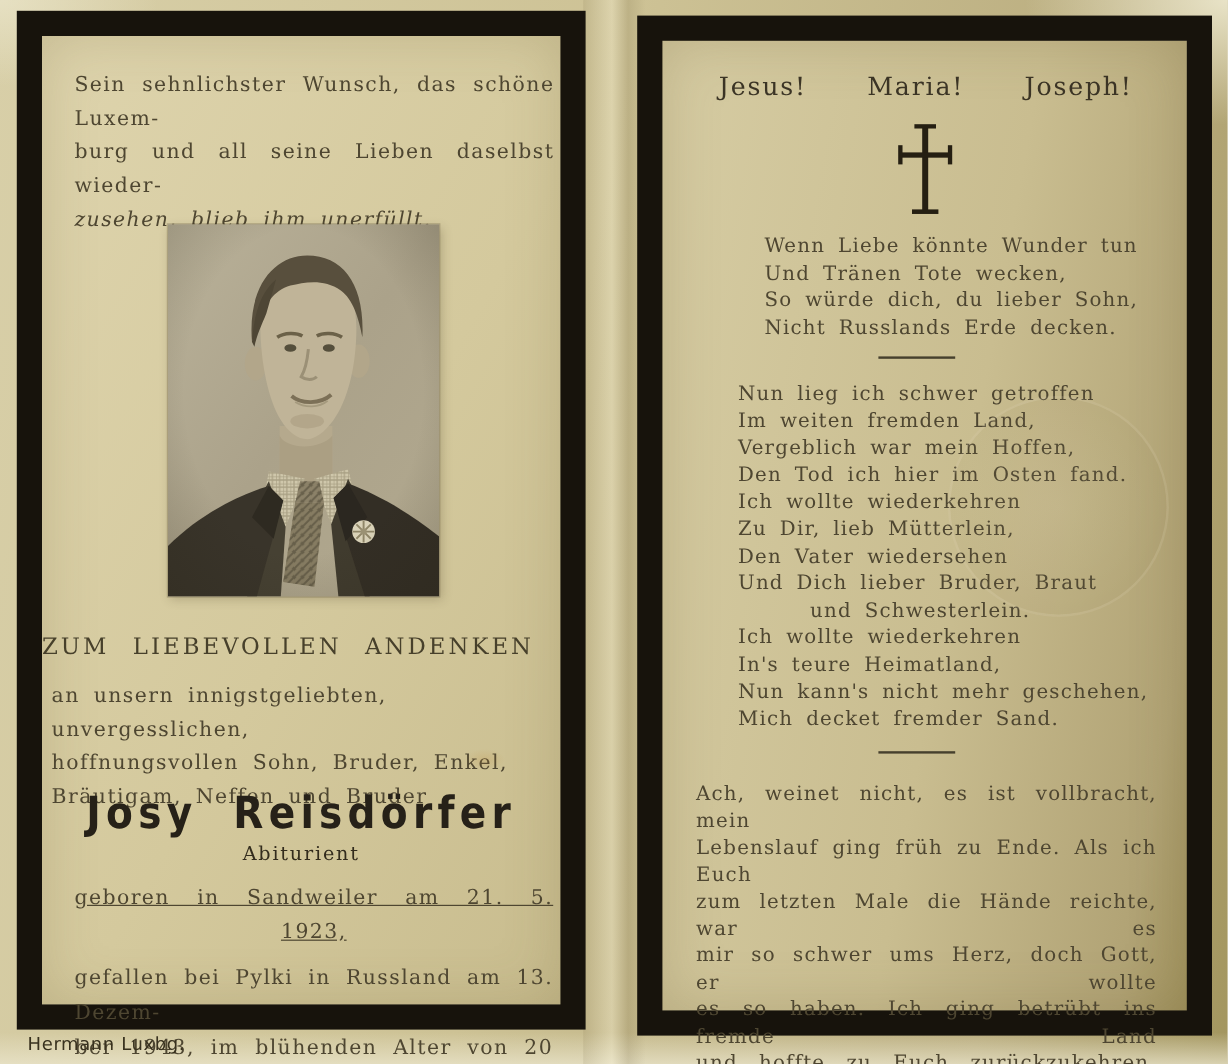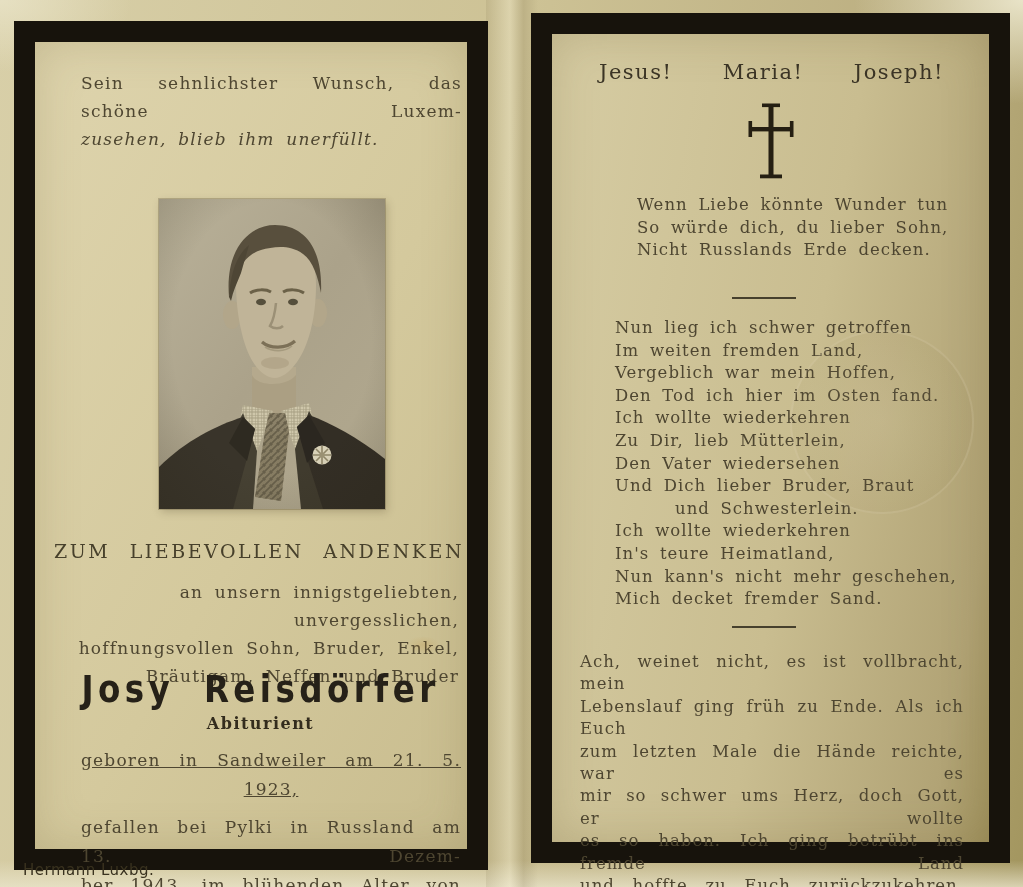--- a/index.html
+++ b/index.html
@@ -13,24 +13,23 @@
       linear-gradient(100deg,#d8cfa8 0%,#cdc295 45%,#b9ac7e 82%,#a3965f 100%);
   }
   .crease{
     position:absolute;left:486px;top:0;width:52px;height:887px;pointer-events:none;
     background:linear-gradient(90deg, rgba(90,75,40,.10), rgba(255,250,225,.30) 46%, rgba(90,75,40,.14) 72%, rgba(90,75,40,0));
   }
   .page{
     position:absolute;box-sizing:border-box;border:21px solid #17130c;
   }
   .page-left{
-    left:14px;top:21px;width:474px;height:849px;
+    left:14px;top:9px;width:474px;height:849px;
     background:linear-gradient(120deg,#ded4ad 0%,#d4c99d 55%,#c8bc8e 100%);
     box-shadow:inset 0 0 46px rgba(110,95,50,.22);
-    padding-left:19px;
   }
   .page-right{
     left:531px;top:13px;width:479px;height:850px;
     background:linear-gradient(100deg,#d6cca3 0%,#c9bd90 55%,#b1a375 90%,#a2945f 100%);
     box-shadow:inset 0 0 46px rgba(110,95,50,.25);
   }
   .inner{position:relative;width:100%;height:100%;}
   .line{display:block;}
 
   
@@ -47,33 +46,33 @@
     box-shadow:0 0 0 1px rgba(70,60,35,.25), 2px 3px 8px rgba(70,60,35,.25);
     background:#aaa189;
   }
   .photo svg{display:block;}
 
   .memorial-heading{
     position:absolute;top:498px;left:0;right:0;text-align:left;
     font-size:19px;color:#47402b;letter-spacing:2.5px;word-spacing:11px;
   }
   .dedication{
-    position:absolute;top:536px;left:8px;right:8px;text-align:right;
+    position:absolute;top:536px;left:8px;right:8px;text-align:left;
     font-size:17px;line-height:28px;color:#4e4631;
     letter-spacing:1.2px;word-spacing:5px;
   }
   .name{
     position:absolute;top:626px;left:0;right:0;text-align:center;
     font-family:"DejaVu Sans","Liberation Sans",sans-serif;font-weight:700;
     font-size:37px;color:#262118;letter-spacing:5px;word-spacing:16px;
     transform:scaleX(.88);transform-origin:center;white-space:nowrap;
   }
   .person-title{
     position:absolute;top:672px;left:0;right:0;text-align:center;
-    font-weight:700;font-size:16px;color:#332c1d;letter-spacing:1.5px;
+    font-weight:400;font-size:16px;color:#332c1d;letter-spacing:1.5px;
   }
   .vita{
     position:absolute;top:704px;left:27px;right:6px;
     font-size:17px;line-height:29px;color:#4e4631;
     letter-spacing:1.2px;word-spacing:5px;
   }
   .vita .line{text-align:justify;text-align-last:justify;}
   .vita .line[data-line-index="0"]{text-align-last:center;margin-bottom:9px;text-decoration:underline;}
 
   
@@ -117,20 +116,21 @@
 </head>
 <body>
 
 <div class="crease"></div>
 
 <div class="page page-left">
   <div class="inner">
 
     <div class="intro">
         <span class="line" data-line-index="0">Sein sehnlichster Wunsch, das schöne Luxem-</span>
+        <span class="line" data-line-index="1">burg und all seine Lieben daselbst wieder-</span>
         <span class="line" data-line-index="2">zusehen, blieb ihm unerfüllt.</span>
       </div>
 
     <div class="photo">
       <svg width="226" height="310" viewBox="0 0 226 310">
         <defs>
           <linearGradient id="pbg" x1="0" y1="0" x2="1" y2="1">
             <stop offset="0" stop-color="#b9b199"></stop>
             <stop offset=".5" stop-color="#aba28a"></stop>
             <stop offset="1" stop-color="#b2a98f"></stop>
@@ -237,20 +237,21 @@
           <rect x="13" y="72.5" width="22" height="3.8"></rect>
           <rect x="3" y="25" width="42" height="4.4"></rect>
           <rect x="1.5" y="19" width="3.6" height="16"></rect>
           <rect x="42.9" y="19" width="3.6" height="16"></rect>
         </g>
       </svg>
     </div>
 
     <div class="verse verse1">
         <span class="line" data-line-index="0">Wenn Liebe könnte Wunder tun</span>
+        <span class="line" data-line-index="1">Und Tränen Tote wecken,</span>
         <span class="line" data-line-index="2">So würde dich, du lieber Sohn,</span>
         <span class="line" data-line-index="3">Nicht Russlands Erde decken.</span>
       </div>
 
     <div class="divider divider-1"></div>
 
     <div class="verse verse2">
         <span class="line" data-line-index="0">Nun lieg ich schwer getroffen</span>
         <span class="line" data-line-index="1">Im weiten fremden Land,</span>
         <span class="line" data-line-index="2">Vergeblich war mein Hoffen,</span>

